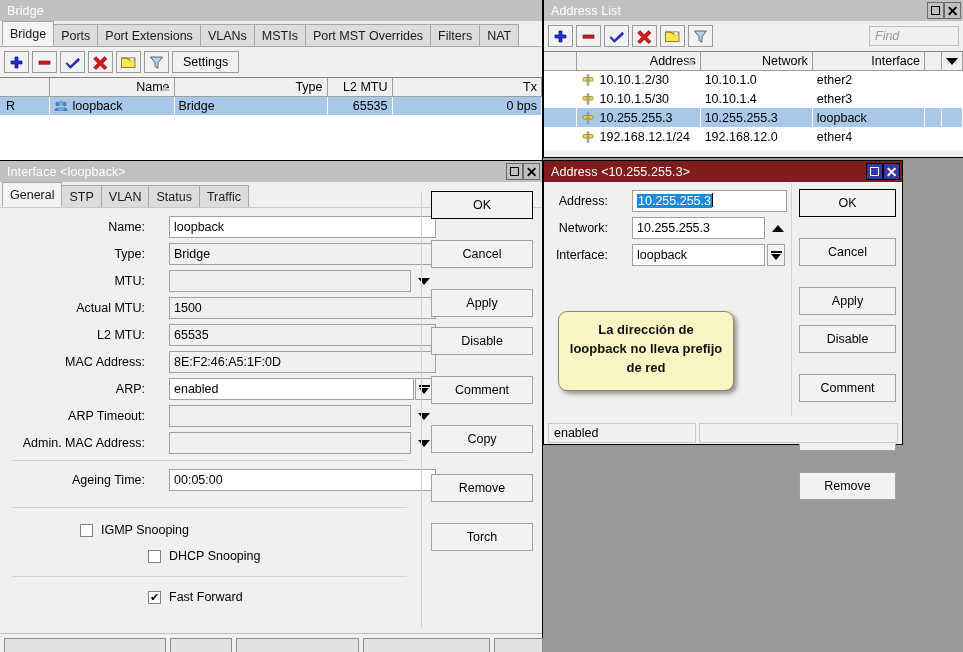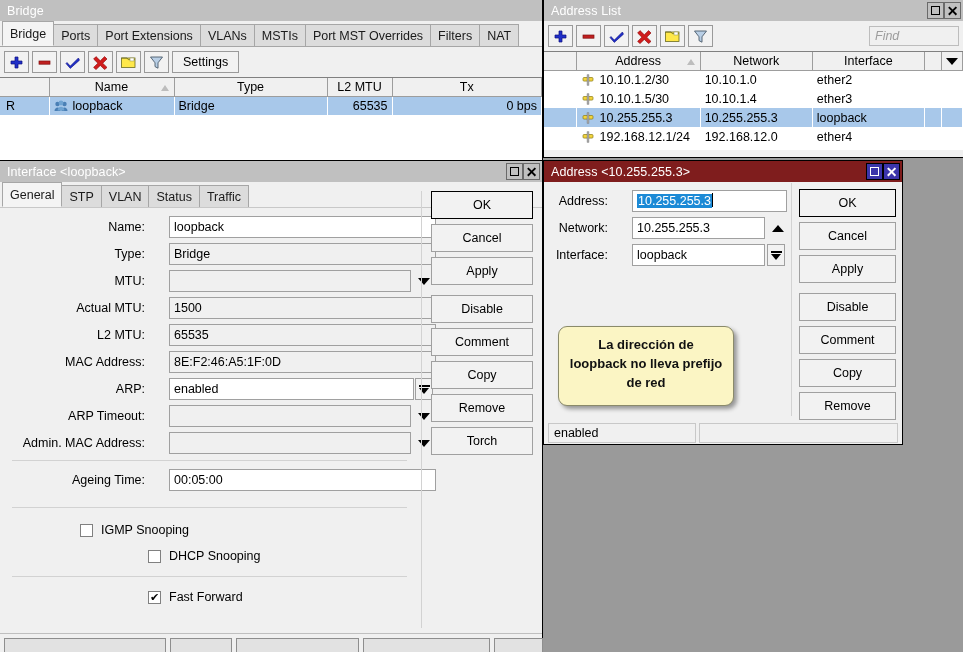--- a/index.html
+++ b/index.html
@@ -137,21 +137,21 @@
     border-collapse: collapse;
     width: 100%;
     font-size: 12.5px;
     table-layout: fixed;
   }
   table.lst th {
     background: #f0f0f0;
     border-right: 1px solid #9d9d9d;
     border-bottom: 1px solid #9d9d9d;
     font-weight: normal;
-    text-align: center;
+    text-align: right;
     padding: 1px 4px;
     height: 18px;
     box-sizing: border-box;
     position: relative;
     white-space: nowrap;
   }
   table.lst th.sorted::after {
     content: "";
     position: absolute;
     right: 5px; top: 7px;
@@ -227,21 +227,21 @@
   
   .btncol { position:absolute; display:flex; flex-direction:column; }
   .dbtn {
     border:1px solid #a0a0a0;
     background:#f2f2f2;
     text-align:center;
     font-size:12.5px;
     box-sizing:border-box;
     height:28px;
     line-height:26px;
-    margin-bottom:5px;
+    margin-bottom:21px;
   }
   .dbtn.default { border:1.5px solid #000; }
   .gapafter { margin-bottom: 10px; }
 
   
   .statusbar {
     position:absolute;
     left:0; right:0; bottom:0;
     height:24px;
     background:#f0f0f0;
@@ -710,15 +710,15 @@
       <div class="dbtn">Copy</div>
       <div class="dbtn">Remove</div>
     </div>
 
     <div class="statusbar">
       <div class="sbcell" style="width:148px;">enabled</div>
       <div class="sbcell" style="flex:1;"></div>
     </div>
   </div>
 
-  <div class="callout" style="left:558px; top:326px; width:176px; height:80px;">La dirección de loopback no lleva prefijo de red</div>
+  <div class="callout" style="left:558px; top:311px; width:176px; height:80px;">La dirección de loopback no lleva prefijo de red</div>
 
 </div>
 
 </body></html>

